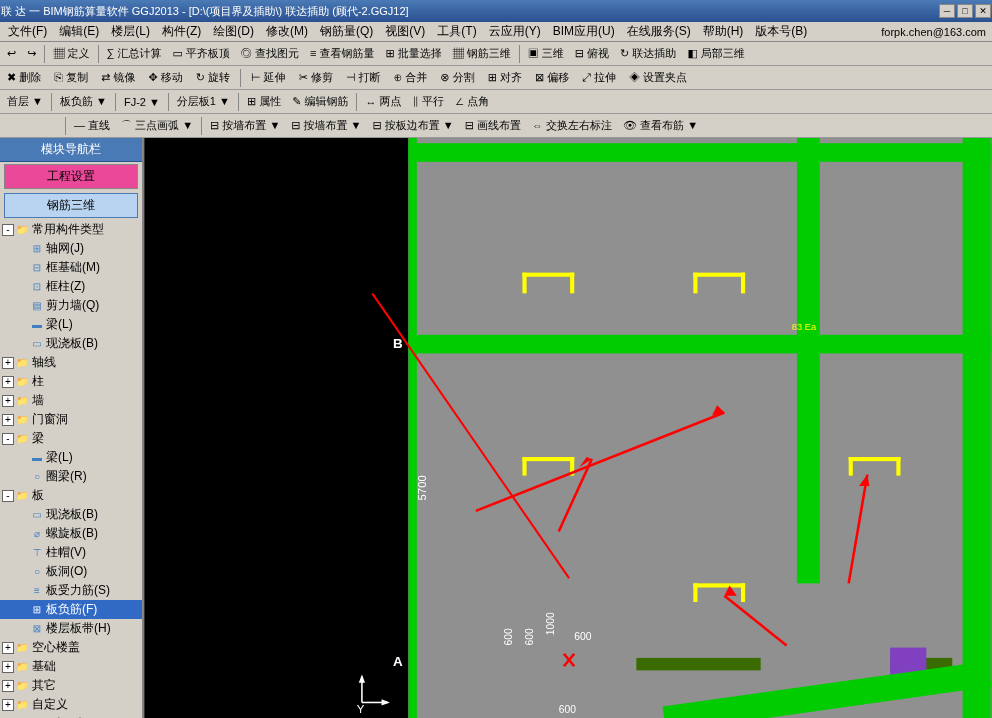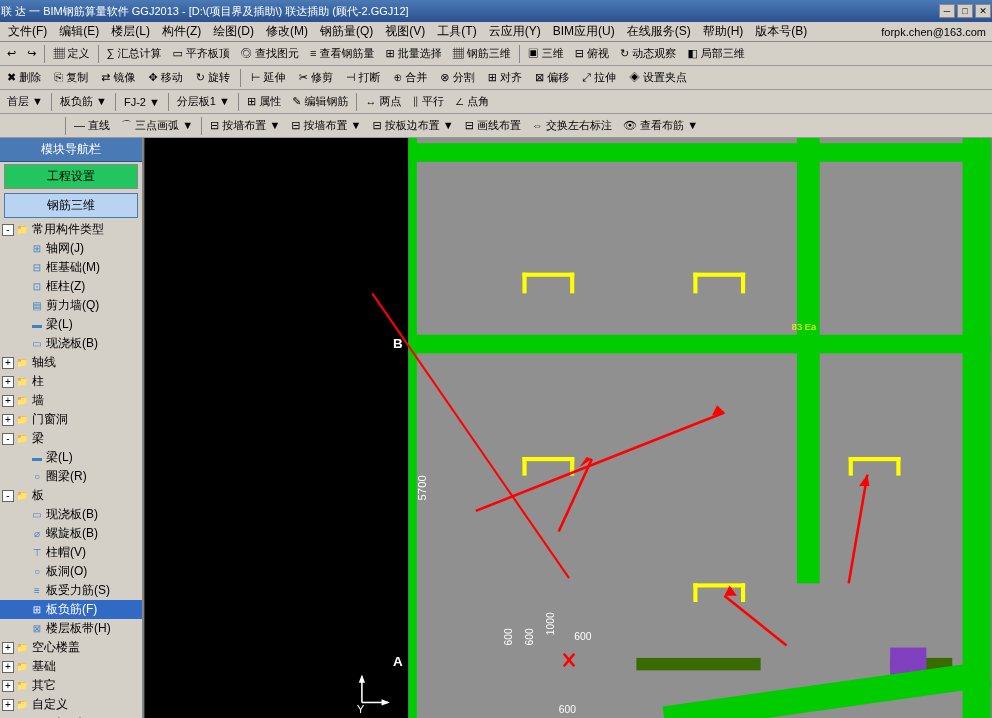--- a/index.html
+++ b/index.html
@@ -75,21 +75,21 @@
     }
     #sidebar-header {
       background: #4a7ab5;
       color: white;
       text-align: center;
       padding: 3px;
       font-size: 12px;
       border-bottom: 1px solid #2a5090;
     }
     .sidebar-nav-btn {
-      background: #22c55e;
+      background: #ec4899;
       border: 1px solid #888;
       margin: 2px 4px;
       padding: 3px 8px;
       text-align: center;
       cursor: pointer;
       font-size: 12px;
     }
     #sidebar-tree {
       flex: 1;
       overflow-y: auto;
@@ -190,21 +190,21 @@
   <div class="tb-separator"></div>
   <div class="tb-btn">∑ 汇总计算</div>
   <div class="tb-btn">▭ 平齐板顶</div>
   <div class="tb-btn">◎ 查找图元</div>
   <div class="tb-btn">≡ 查看钢筋量</div>
   <div class="tb-btn">⊞ 批量选择</div>
   <div class="tb-btn">▦ 钢筋三维</div>
   <div class="tb-separator"></div>
   <div class="tb-btn">▣ 三维</div>
   <div class="tb-btn">⊟ 俯视</div>
-  <div class="tb-btn">↻ 动态观察</div>
+  <div class="tb-btn">↻ 联达插助</div>
   <div class="tb-btn">◧ 局部三维</div>
 </div>
 
 <div class="toolbar" id="toolbar2">
   <div class="tb-btn">✖ 删除</div>
   <div class="tb-btn">⎘ 复制</div>
   <div class="tb-btn">⇄ 镜像</div>
   <div class="tb-btn">✥ 移动</div>
   <div class="tb-btn">↻ 旋转</div>
   <div class="tb-separator"></div>

